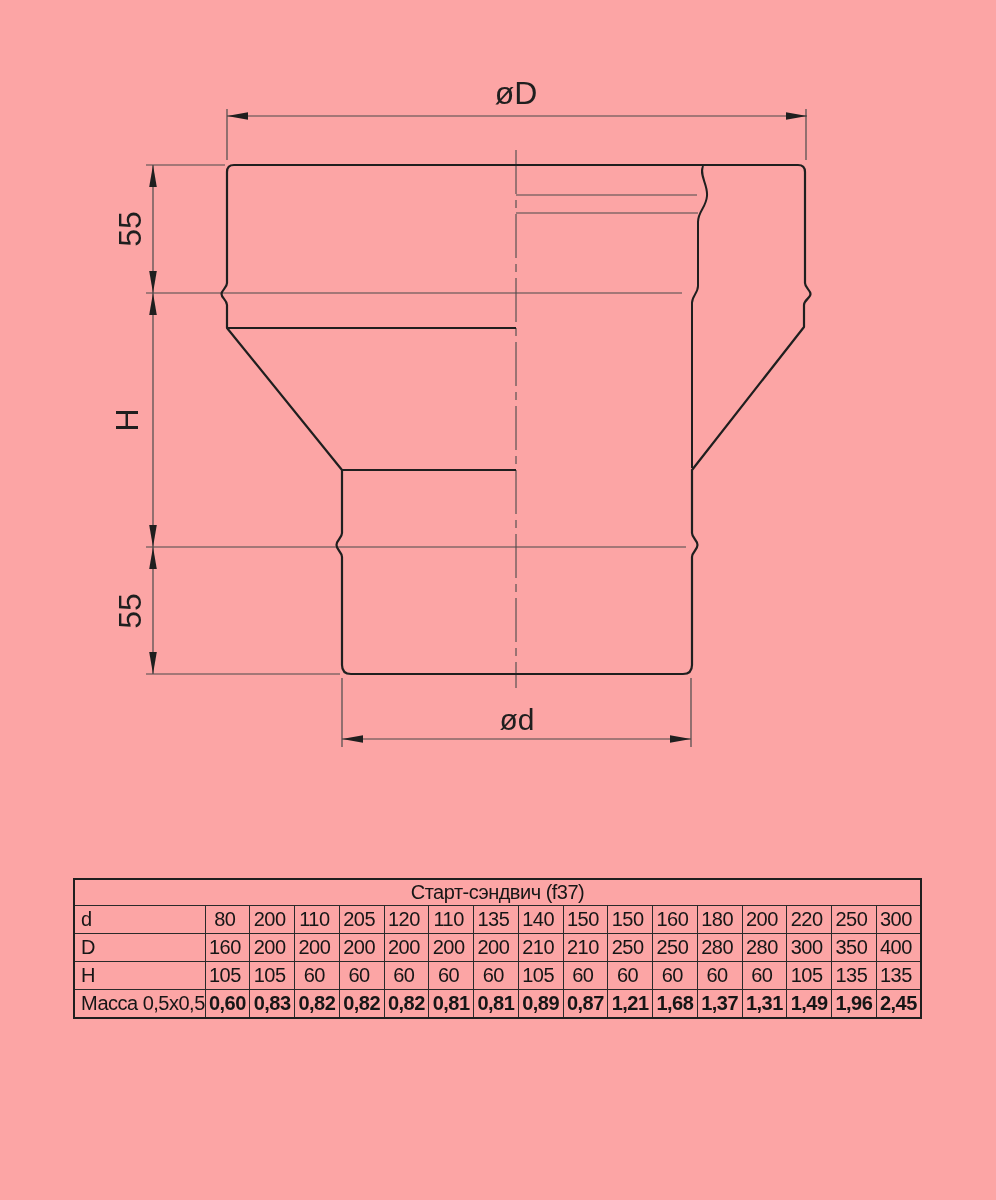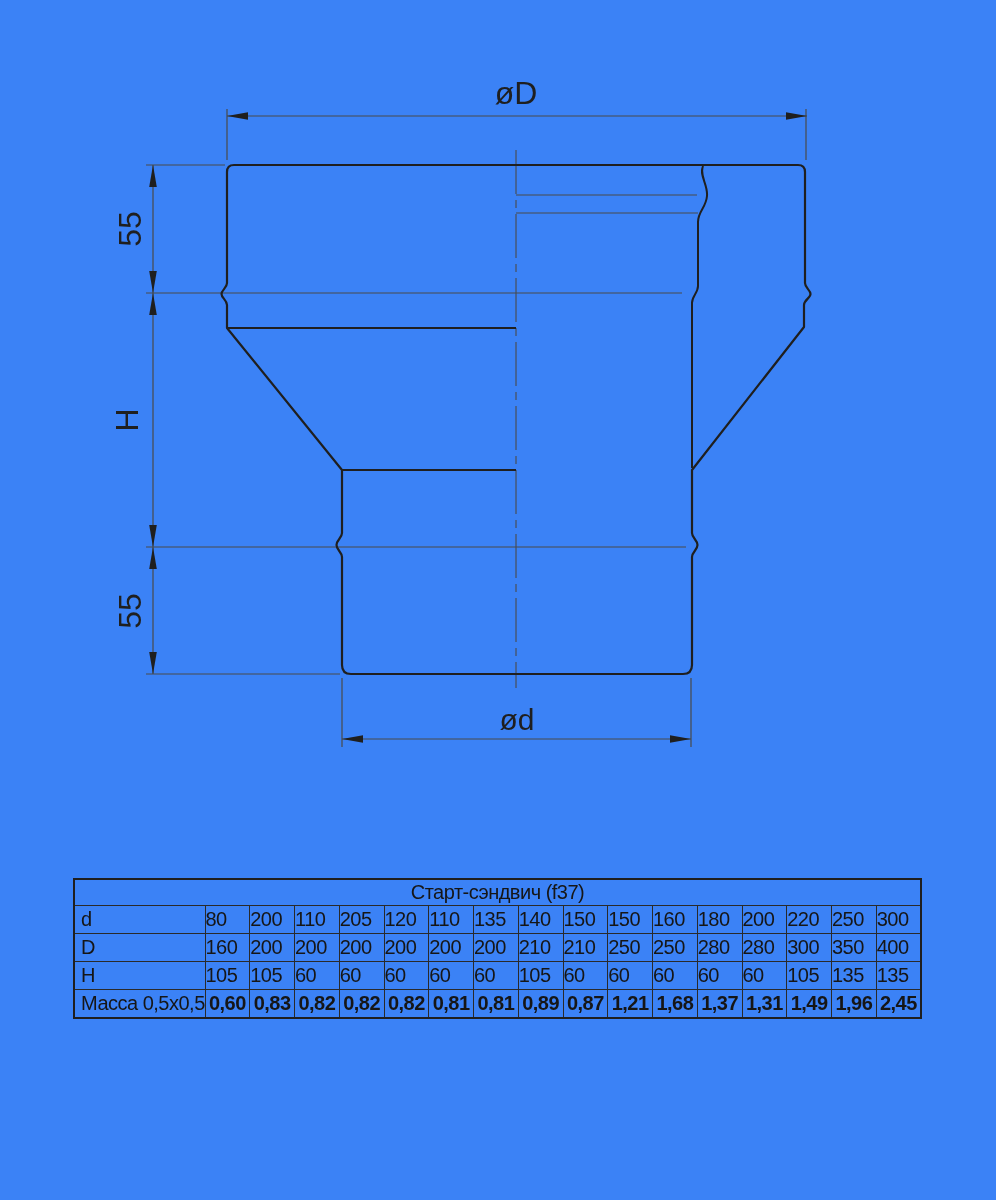--- a/index.html
+++ b/index.html
@@ -1,31 +1,31 @@
 <!DOCTYPE html>
 <html><head>
 <meta charset="utf-8">
 <style>
   html,body{margin:0;padding:0;background:#ffffff;}
   body{width:996px;height:1200px;position:relative;font-family:"Liberation Sans",sans-serif;}
-  #stage{position:absolute;left:0;top:0;width:996px;height:1200px;background:#3b82f6;overflow:hidden;}
+  #stage{position:absolute;left:0;top:0;width:996px;height:1200px;background:#fca5a5;overflow:hidden;}
   svg text{font-family:"Liberation Sans",sans-serif;fill:#1f1f1f;}
   .dim-label{font-size:32px;}
   .dim-label-small{font-size:30px;}
 
   
   .spec-wrap{position:absolute;left:73px;top:878px;}
   table.spec{border-collapse:collapse;table-layout:fixed;width:849px;
              font-size:20px;letter-spacing:-0.5px;color:#161616;
              border:2px solid #1f1f1f;}
   table.spec td{border:1px solid #2a2a2a;height:27px;padding:0;line-height:1.05;
                 overflow:hidden;white-space:nowrap;}
   table.spec td.title{text-align:center;height:25px;font-size:20px;}
   table.spec td.lbl{text-align:left;padding-left:6px;}
-  table.spec td.num{text-align:left;padding-right:5px;}
+  table.spec td.num{text-align:center;padding-right:5px;}
   table.spec td.mass{text-align:center;font-weight:bold;}
   col.c-label{width:131px;}
 </style>
 </head>
 <body>
 
 <div id="stage">
 
   <svg width="996" height="790" viewBox="0 0 996 790" style="position:absolute;left:0;top:0;">
 

